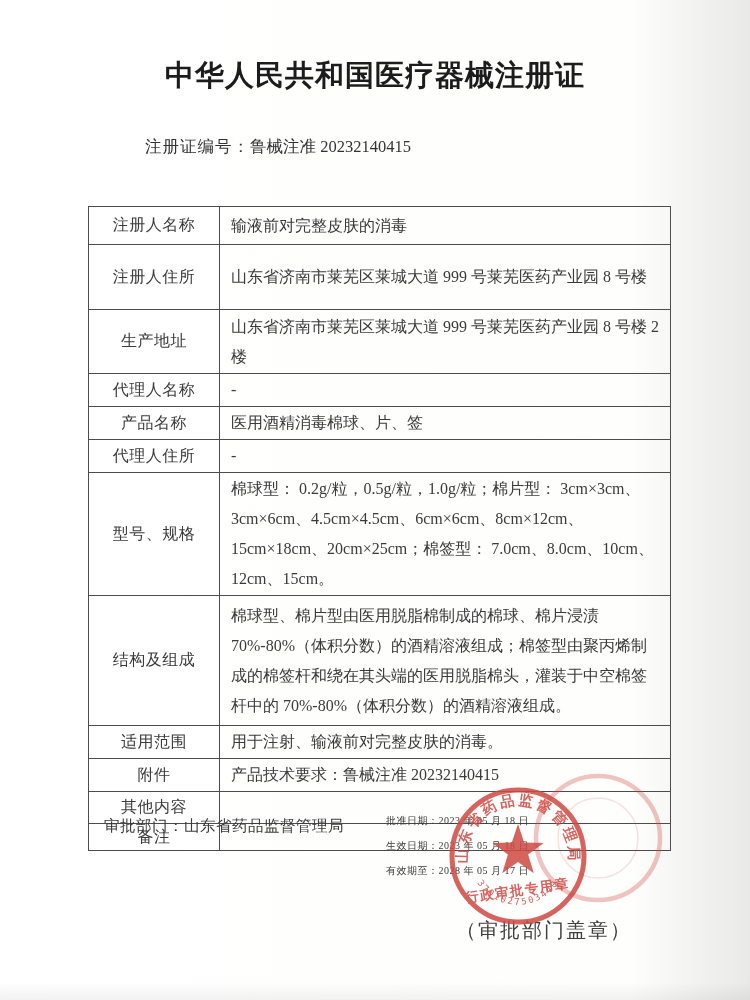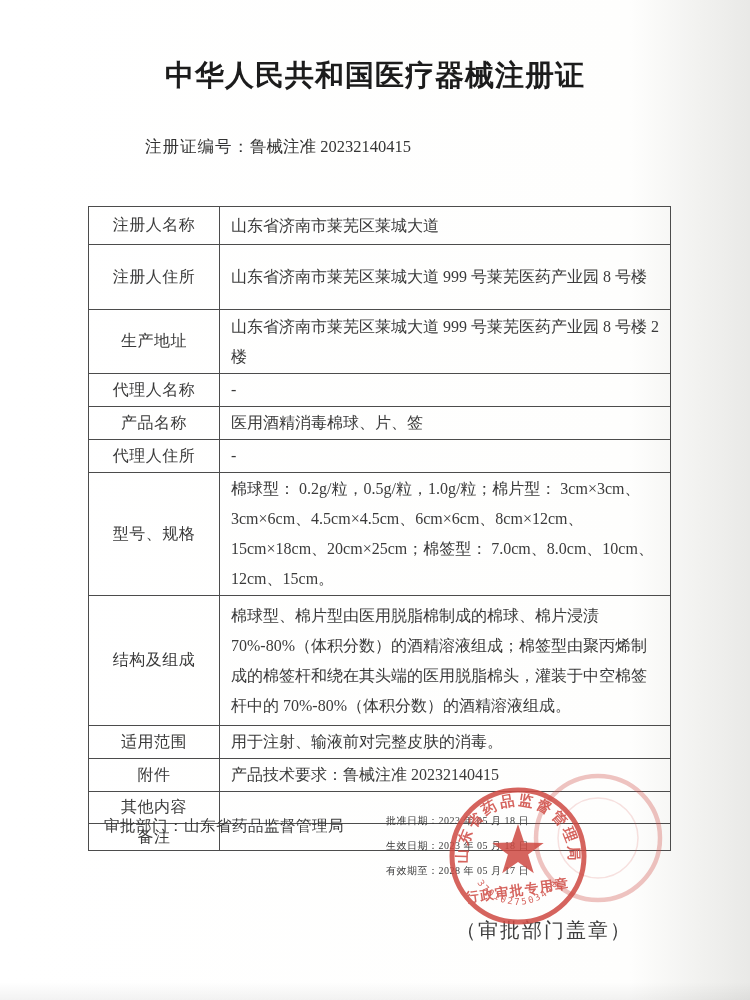--- a/index.html
+++ b/index.html
@@ -63,21 +63,21 @@
   <div class="doc-title">中华人民共和国医疗器械注册证</div>
 
   <div class="reg-line">
     <span class="lbl">注册证编号：</span><span>鲁械注准 20232140415</span>
   </div>
 
   <table class="cert">
     <tbody>
         <tr style="height:38px">
       <td class="lab">注册人名称</td>
-      <td class="val">山东省济南市莱芜区莱城大道</td>
+      <td class="val">输液前对完整皮肤的消毒</td>
     </tr>
     <tr style="height:65px">
       <td class="lab">注册人住所</td>
       <td class="val">山东省济南市莱芜区莱城大道 999 号莱芜医药产业园 8 号楼</td>
     </tr>
     <tr style="height:64px">
       <td class="lab">生产地址</td>
       <td class="val">山东省济南市莱芜区莱城大道 999 号莱芜医药产业园 8 号楼 2 楼</td>
     </tr>
     <tr style="height:32px">

